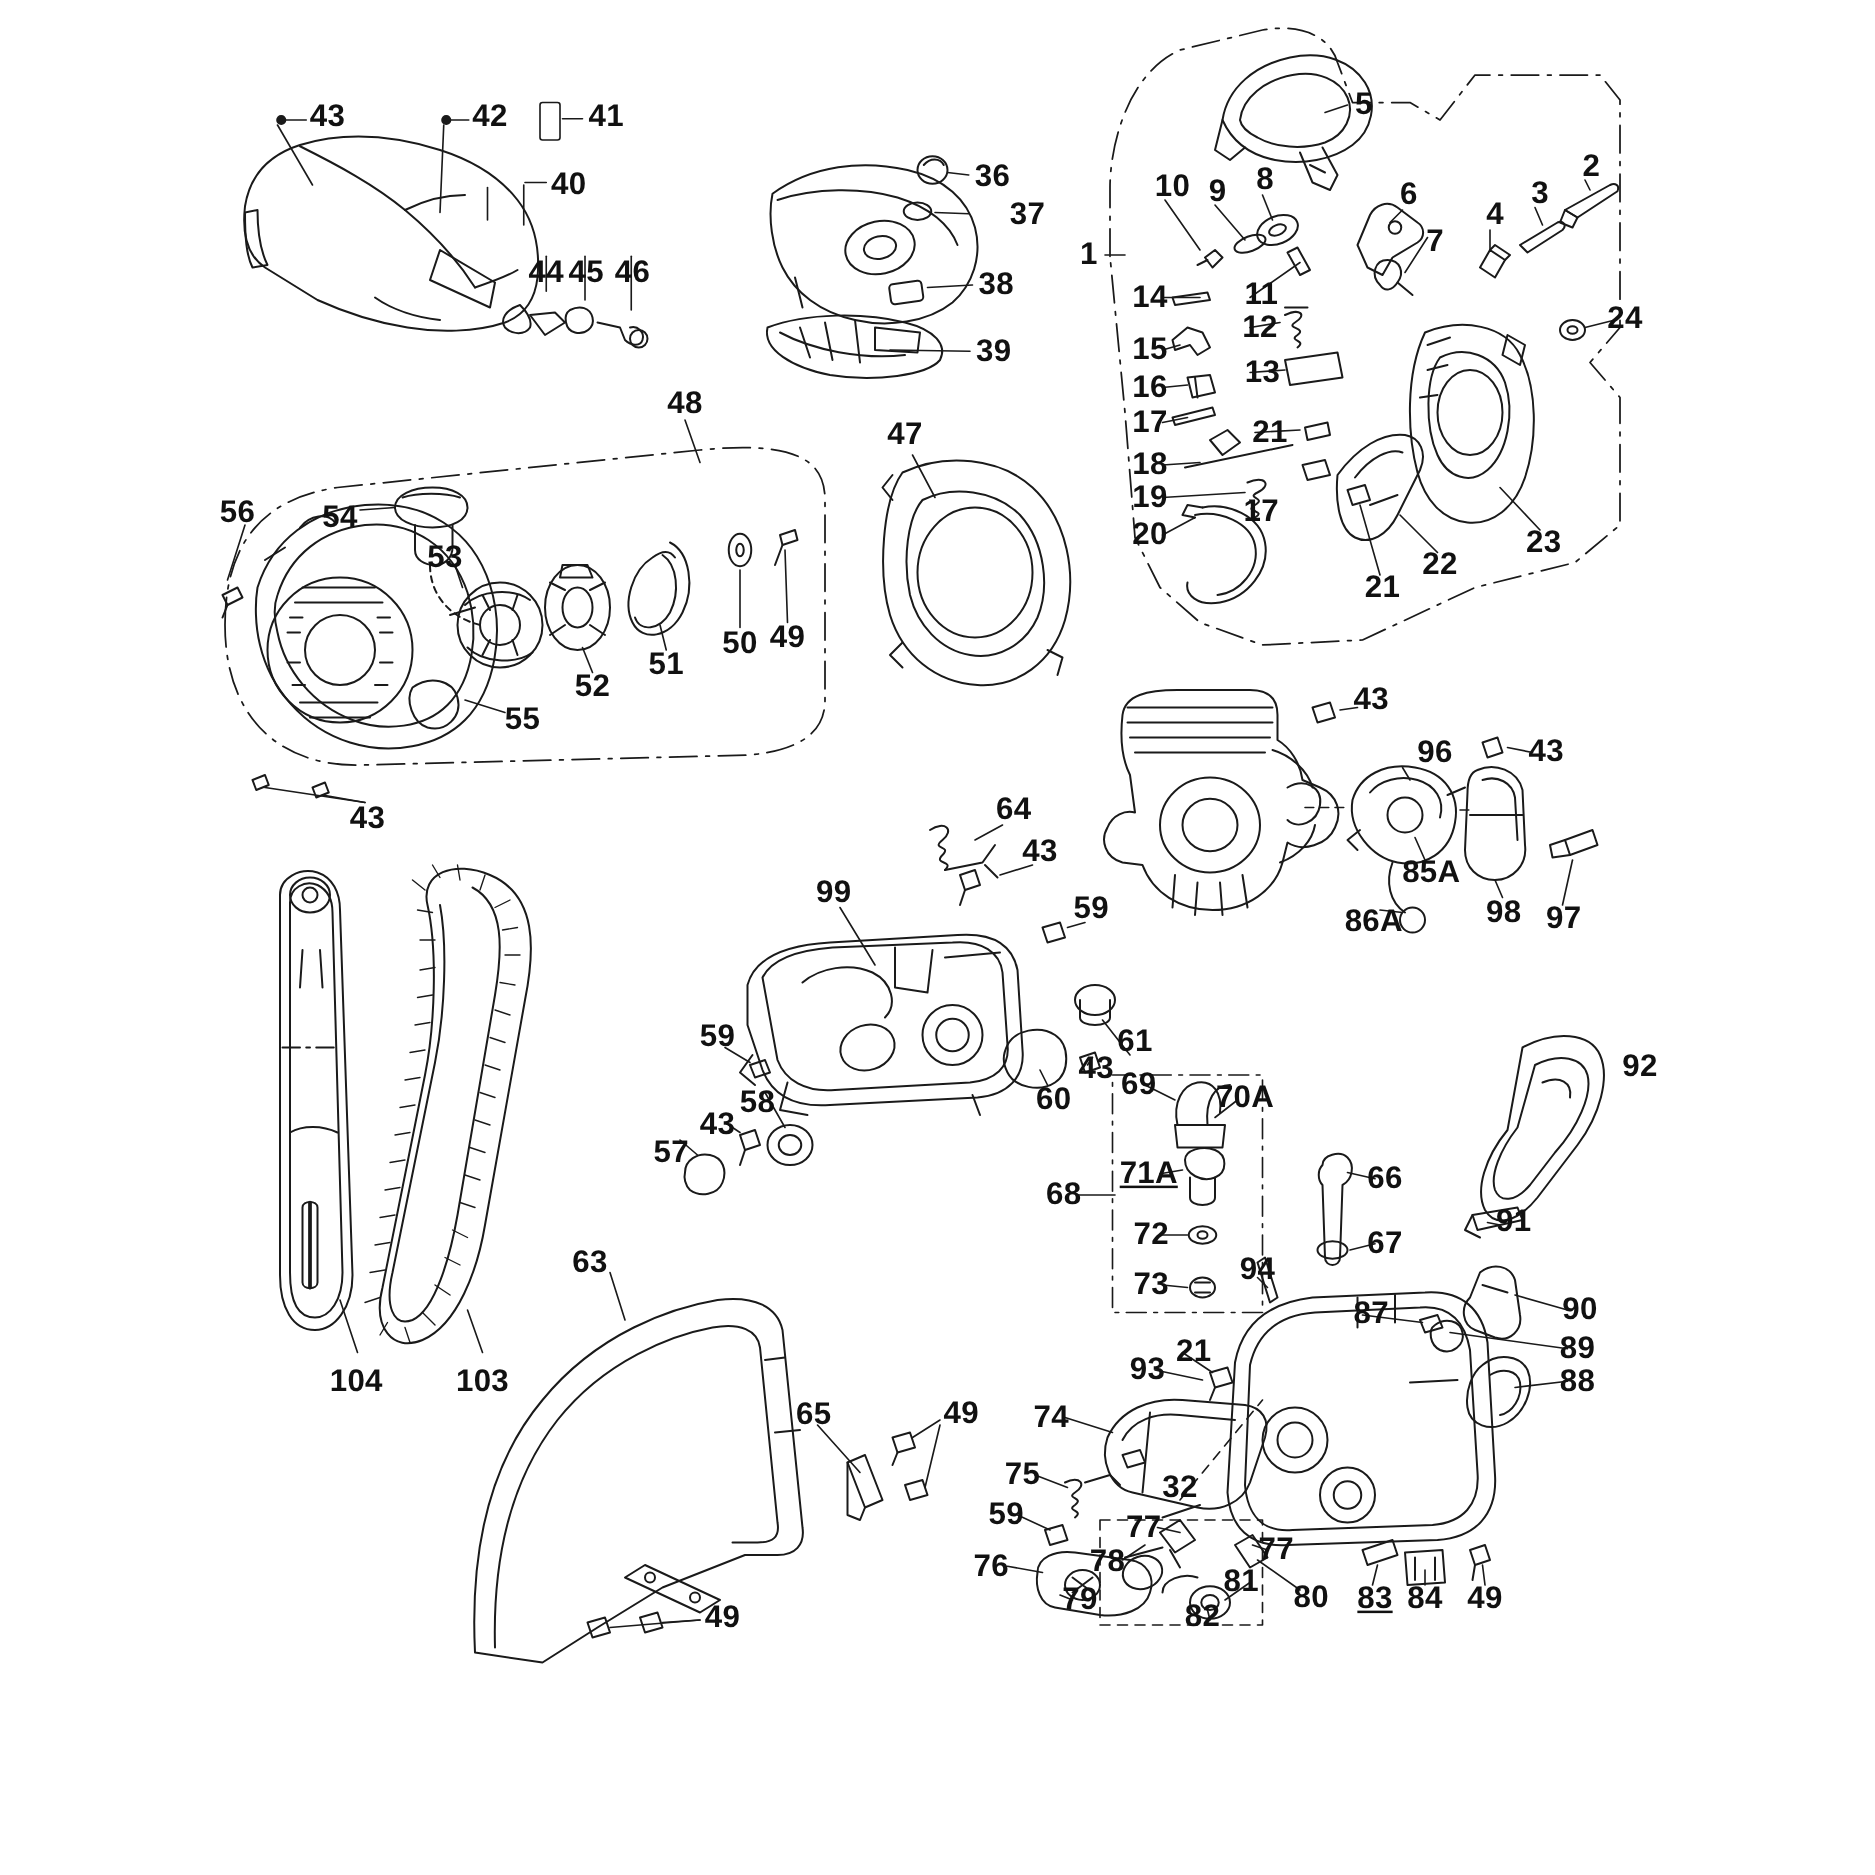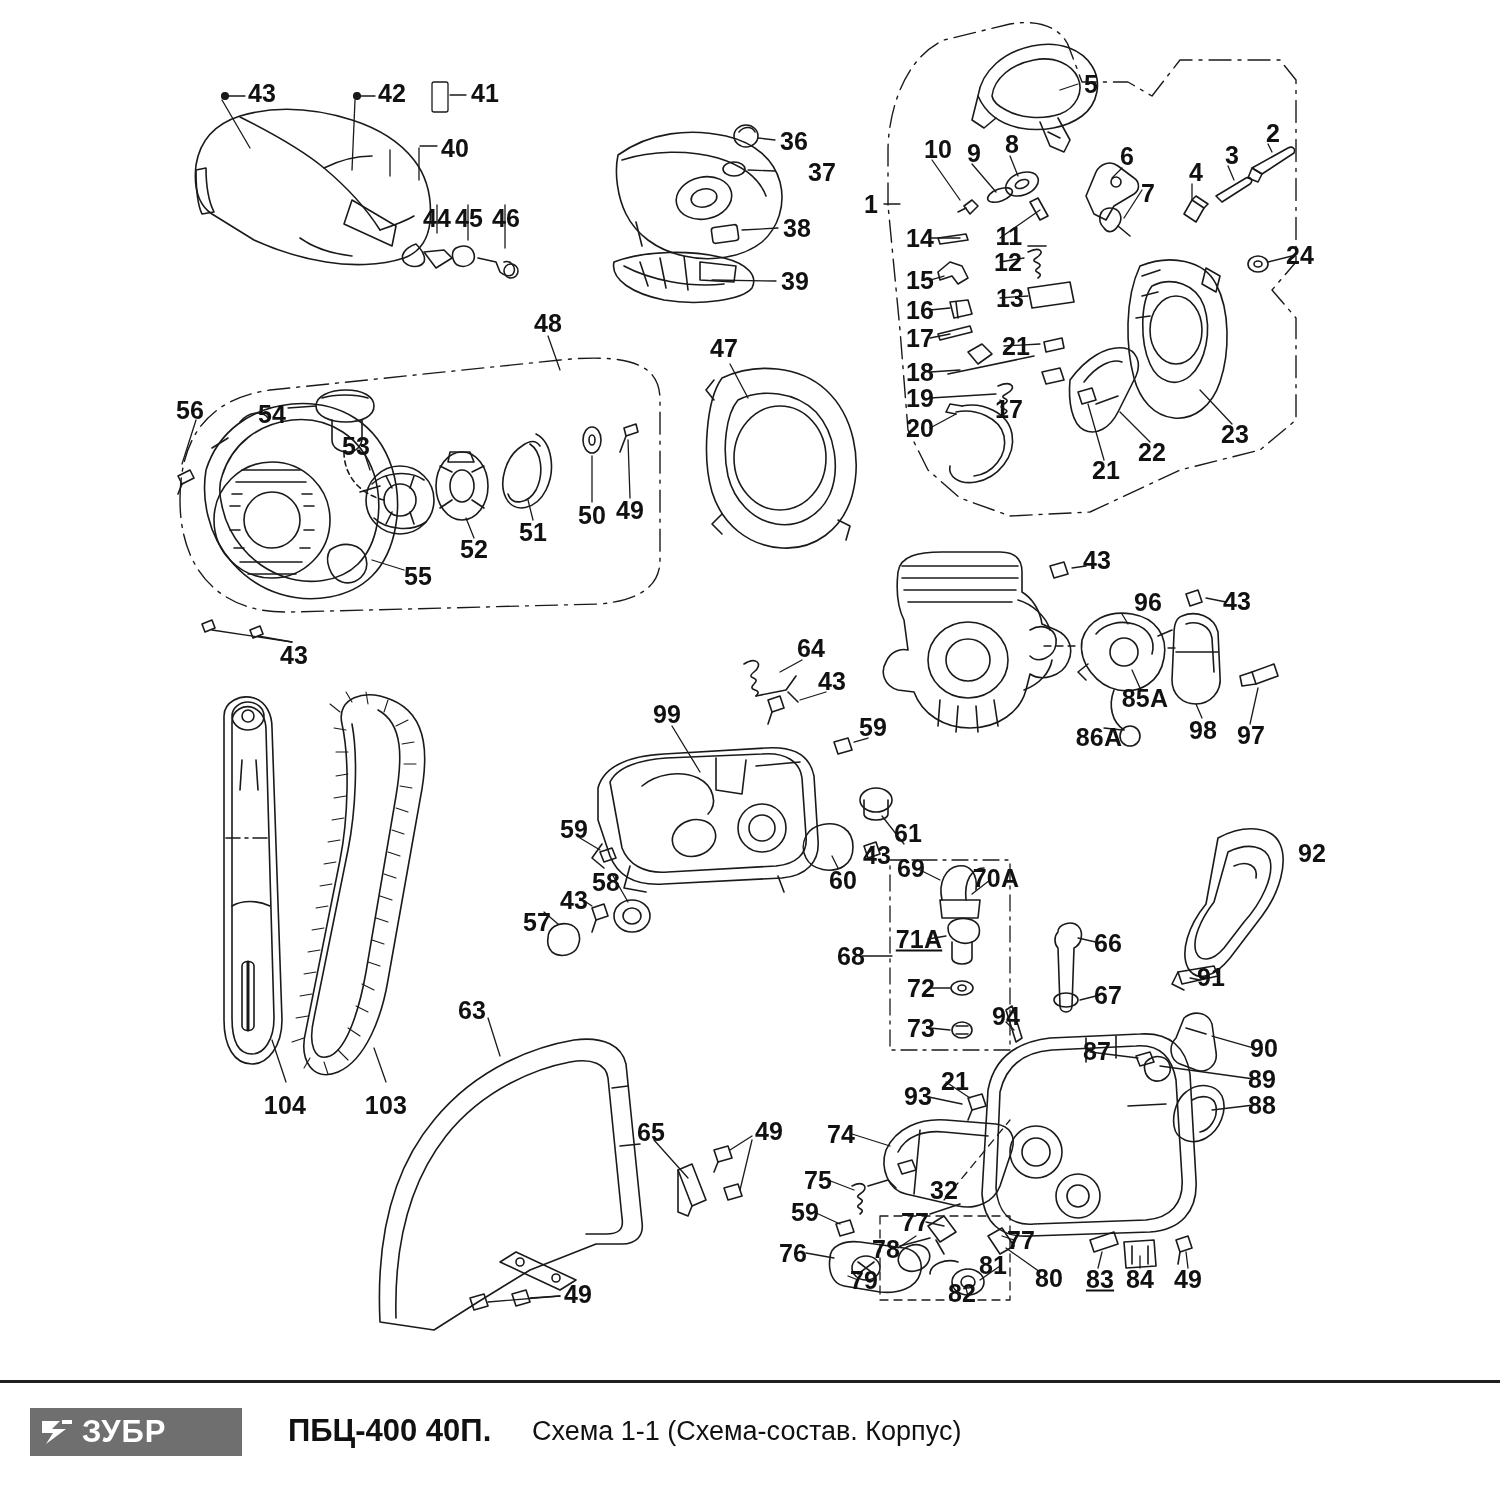--- a/index.html
+++ b/index.html
@@ -830,25 +830,14 @@
         <div class="callout" style="left: 1140px; top: 1279px;">84</div>
         <div class="callout" style="left: 1188px; top: 1279px;">49</div>
         <div class="callout" style="left: 847px; top: 1280px; margin-left: 17px;">79</div>
         <div class="callout" style="left: 993px; top: 1265px;">81</div>
         <div class="callout" style="left: 1049px; top: 1278px;">80</div>
         <div class="callout" style="left: 962px; top: 1293px;">82</div>
         <div class="callout" style="left: 578px; top: 1294px;">49</div>
       </div>
   </div>
 
-  <div class="footer">
-    <div class="brand">
-      <svg class="arrow-mark" viewBox="0 0 34 30">
-        <path d="M2,4 L20,4 L12,12 L26,12 L6,27 L13,16 L2,16 Z" fill="#ffffff"></path>
-        <path d="M22,3 L32,3 L32,7 L22,7 Z" fill="#ffffff"></path>
-      </svg>
-      <span class="brand-text">ЗУБР</span>
-    </div>
-    <div class="footer-title">ПБЦ-400 40П.</div>
-    <div class="footer-sub">Схема 1-1 (Схема-состав. Корпус)</div>
-  </div>
 
 </div>
 
 </body></html>

